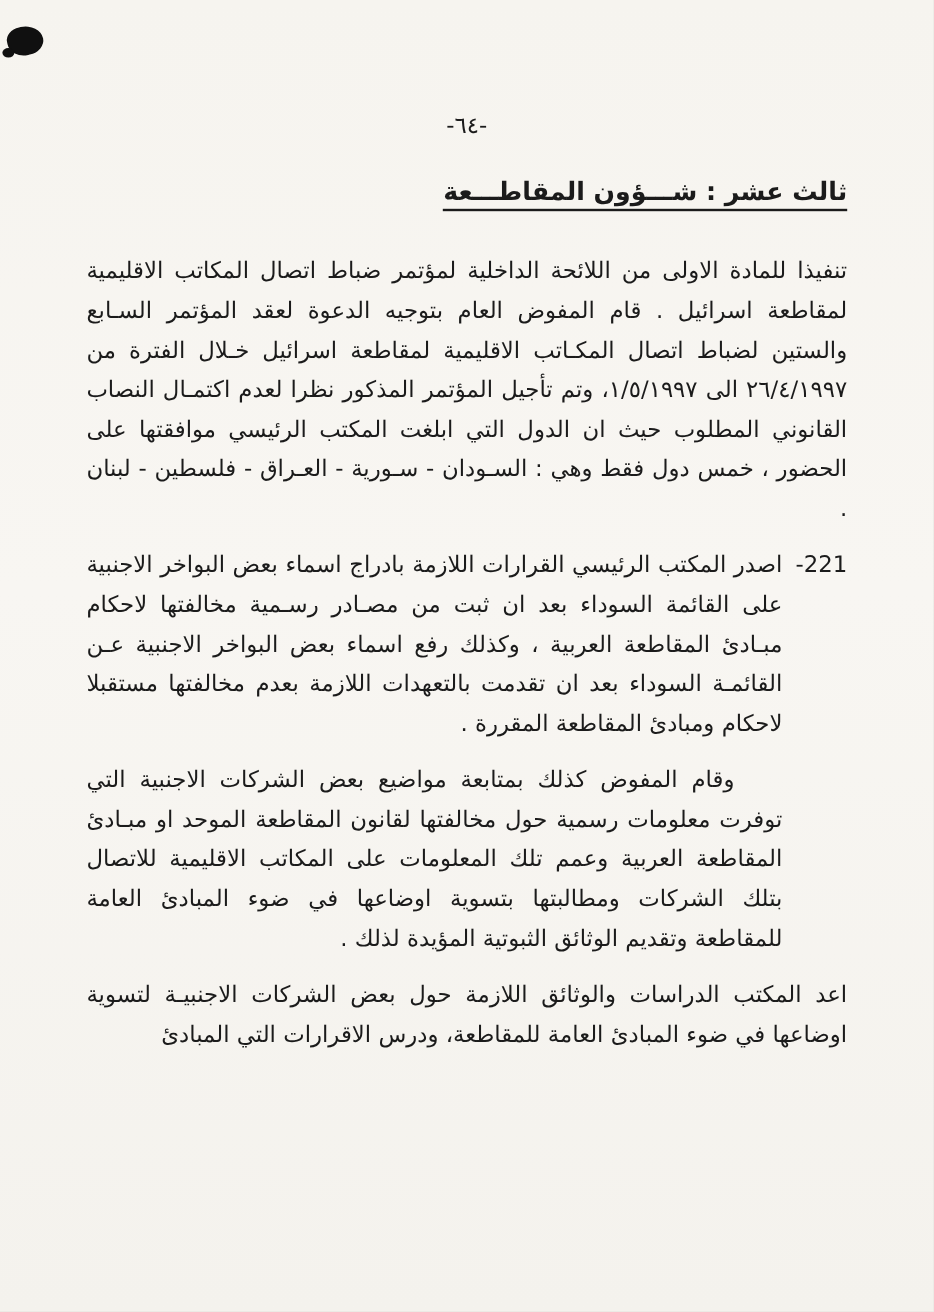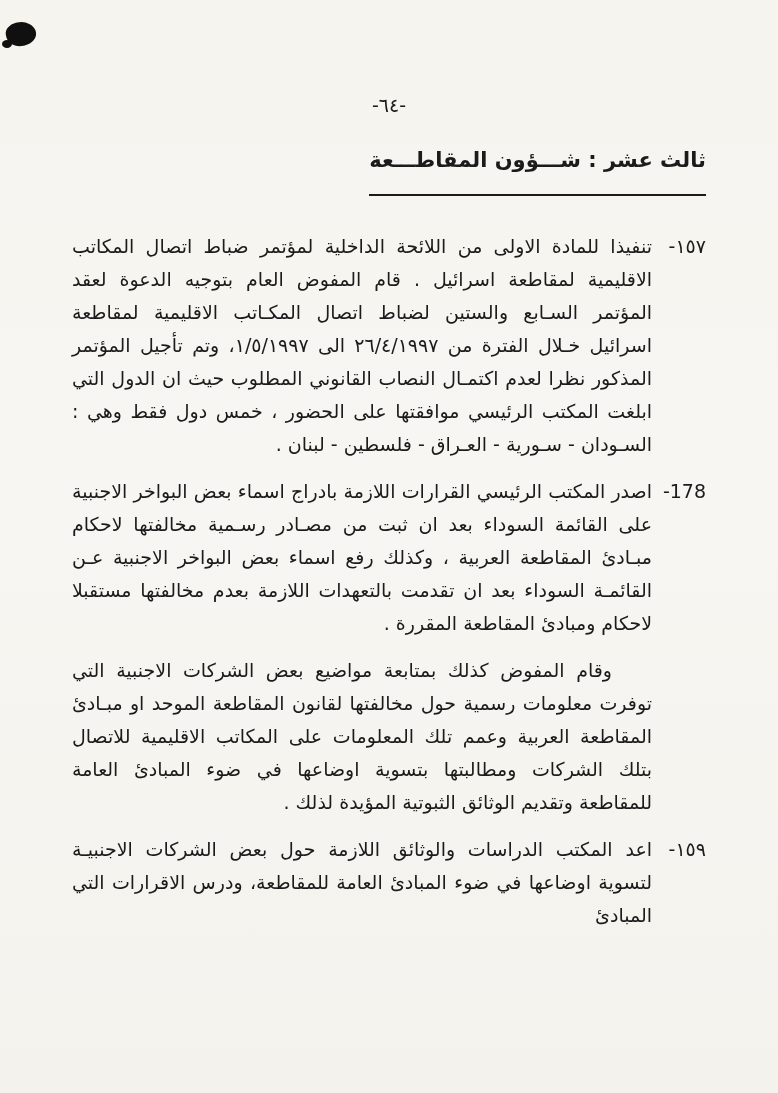--- a/index.html
+++ b/index.html
@@ -33,21 +33,21 @@
   }
   .heading {
     margin-top: 32px;
     text-align: right;
     font-size: 21px;
     font-weight: bold;
   }
   .heading .heading-inner {
     display: inline-block;
     border-bottom: 2px solid #1b1b1b;
-    padding-bottom: 22px;
+    padding-bottom: 2px;
   }
   .paragraphs {
     margin-top: 34px;
     font-size: 19px;
     line-height: 33px;
   }
   .para {
     display: flex;
     direction: rtl;
     margin-bottom: 14px;
@@ -71,30 +71,28 @@
 
   <div class="content">
     <div class="page-number">-٦٤-</div>
 
     <div class="heading">
       <span class="heading-inner">ثالث عشر : شـــؤون المقاطـــعة</span>
     </div>
 
     <div class="paragraphs">
         <div class="para">
-          <span class="para-num">١٥٧-</span>
           <div class="para-text">تنفيذا للمادة الاولى من اللائحة الداخلية لمؤتمر ضباط اتصال المكاتب الاقليمية لمقاطعة اسرائيل . قام المفوض العام بتوجيه الدعوة لعقد المؤتمر السـابع والستين لضباط اتصال المكـاتب الاقليمية لمقاطعة اسرائيل خـلال الفترة من ٢٦/٤/١٩٩٧ الى ١/٥/١٩٩٧، وتم تأجيل المؤتمر المذكور نظرا لعدم اكتمـال النصاب القانوني المطلوب حيث ان الدول التي ابلغت المكتب الرئيسي موافقتها على الحضور ، خمس دول فقط وهي : السـودان - سـورية - العـراق - فلسطين - لبنان .</div>
         </div>
         <div class="para">
-          <span class="para-num">178-</span>
+          <span class="para-num">221-</span>
           <div class="para-text">اصدر المكتب الرئيسي القرارات اللازمة بادراج اسماء بعض البواخر الاجنبية على القائمة السوداء بعد ان ثبت من مصـادر رسـمية مخالفتها لاحكام مبـادئ المقاطعة العربية ، وكذلك رفع اسماء بعض البواخر الاجنبية عـن القائمـة السوداء بعد ان تقدمت بالتعهدات اللازمة بعدم مخالفتها مستقبلا لاحكام ومبادئ المقاطعة المقررة .</div>
         </div>
         <div class="para indent">
           <span class="para-num"></span>
           <div class="para-text">وقام المفوض كذلك بمتابعة مواضيع بعض الشركات الاجنبية التي توفرت معلومات رسمية حول مخالفتها لقانون المقاطعة الموحد او مبـادئ المقاطعة العربية وعمم تلك المعلومات على المكاتب الاقليمية للاتصال بتلك الشركات ومطالبتها بتسوية اوضاعها في ضوء المبادئ العامة للمقاطعة وتقديم الوثائق الثبوتية المؤيدة لذلك .</div>
         </div>
         <div class="para">
-          <span class="para-num">١٥٩-</span>
           <div class="para-text">اعد المكتب الدراسات والوثائق اللازمة حول بعض الشركات الاجنبيـة لتسوية اوضاعها في ضوء المبادئ العامة للمقاطعة، ودرس الاقرارات التي المبادئ</div>
         </div>
       </div>
   </div>
 </div>
 
 </body></html>

